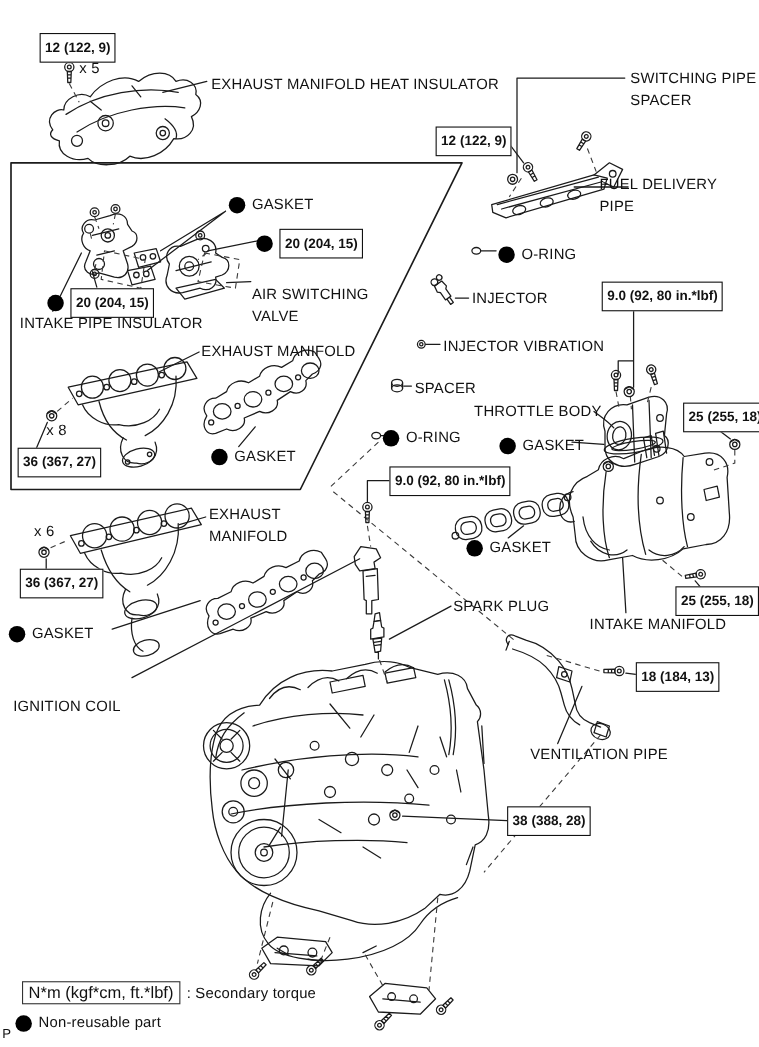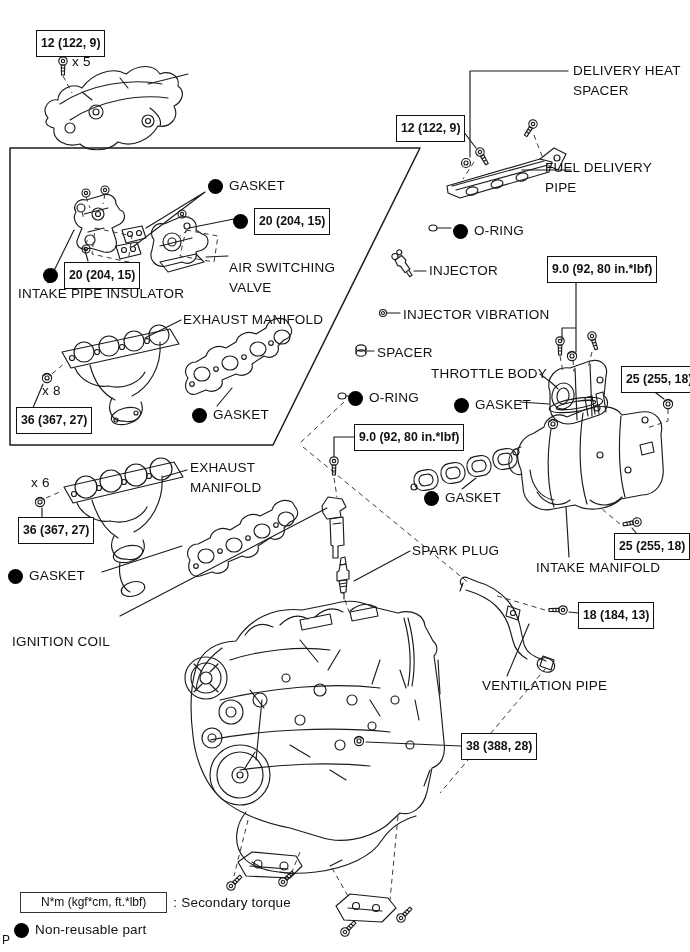--- a/index.html
+++ b/index.html
@@ -8,22 +8,22 @@
   #art{position:absolute;left:0;top:0;}
   #art *{vector-effect:non-scaling-stroke;}
   .ln{stroke:#1b1b1b;fill:none;stroke-width:1.15;stroke-linecap:round;stroke-linejoin:round;}
   .dsh{stroke:#3a3a3a;fill:none;stroke-width:1;stroke-dasharray:5 4;}
   .label{position:absolute;font-size:13.5px;line-height:20px;white-space:pre-line;letter-spacing:.2px;}
   .torque{display:inline-block;border:1.6px solid #111;background:#fff;padding:4px 4px;
           font-size:12.3px;font-weight:bold;line-height:17px;white-space:nowrap;}
   .abs{position:absolute;}
   .row{position:absolute;display:flex;align-items:center;gap:6px;}
   .bullet{display:inline-block;width:15px;height:15px;border-radius:50%;background:#000;flex:0 0 auto;}
-  .legendbox{display:inline-block;border:1.4px solid #333;background:#fff;padding:0 20px;
-             font-size:12px;line-height:19px;white-space:nowrap;}
+  .legendbox{display:inline-block;border:1.4px solid #333;background:#fff;padding:0 5px;
+             font-size:15px;line-height:19px;white-space:nowrap;}
   .pmark{position:absolute;font-size:12px;}
 </style>
 </head>
 <body>
 
 <div id="stage">
 
 <svg id="art" width="690" height="952" viewBox="0 0 690 952">
   <defs>
     <g id="bolt">
@@ -343,21 +343,22 @@
     <use href="#bolt" transform="translate(401,918) rotate(-135)"></use>
     <use href="#nut" transform="translate(47,378)"></use>
     <use href="#nut" transform="translate(40,502)"></use>
     <use href="#nut" transform="translate(668,404)"></use>
     <use href="#nut" transform="translate(553,424)"></use>
     <use href="#nut" transform="translate(572,356)"></use>
     <use href="#nut" transform="translate(359,741)"></use>
   </g>
 </svg>
 
-<div class="label abs" style="left:573px;top:61px">DELIVERY HEAT
+<div class="label abs" style="left:192px;top:67px">EXHAUST MANIFOLD HEAT INSULATOR</div>
+<div class="label abs" style="left:573px;top:61px">SWITCHING PIPE
 SPACER</div>
 <div class="label abs" style="left:545px;top:158px">FUEL DELIVERY
 PIPE</div>
 
 <div class="row" style="left:453px;top:221px">
   <span class="bullet"></span>
   <span class="label" style="position:static">O-RING</span>
 </div>
 
 <div class="label abs" style="left:429px;top:261px">INJECTOR</div>

